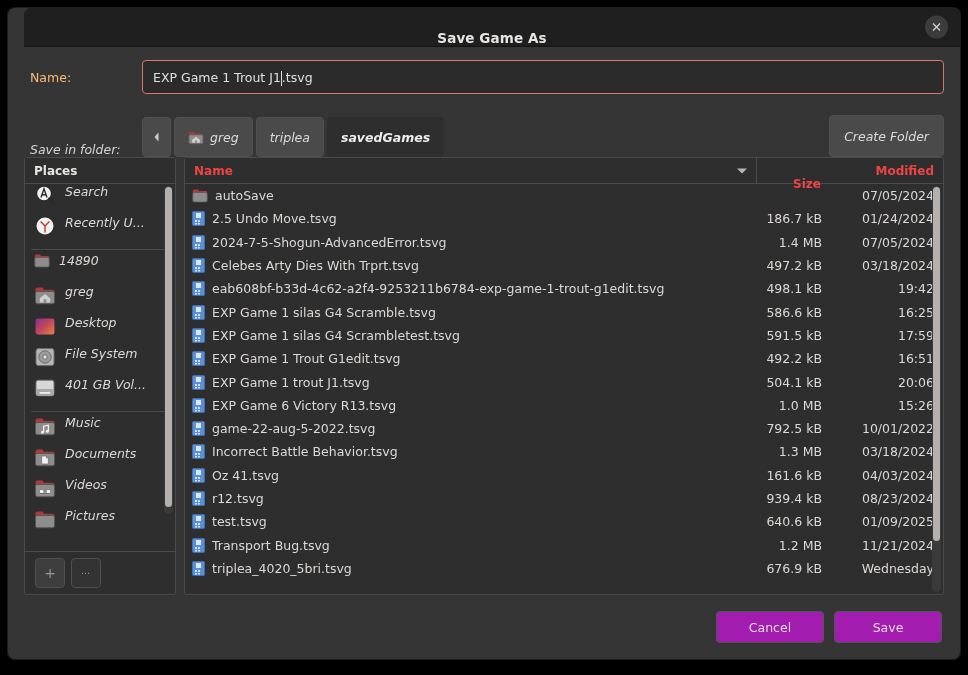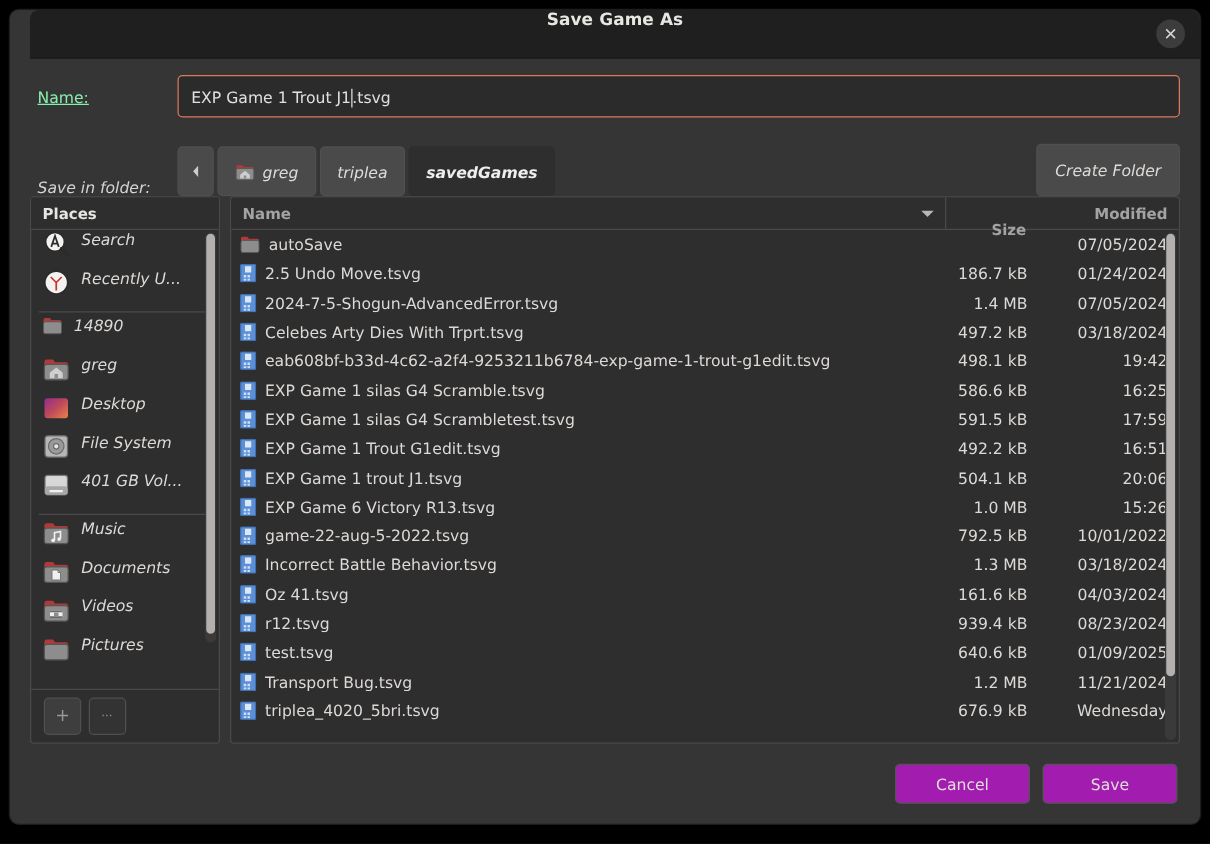--- a/index.html
+++ b/index.html
@@ -18,42 +18,42 @@
     overflow:hidden;
     display:flex;flex-direction:column;
     box-shadow:0 0 0 1px #1d1d1d;
   }
   
   .titlebar{
     height:38px;flex:0 0 38px;
     background:#1f1f1f;
     border-bottom:1px solid #141414;
     position:relative;
-    display:flex;align-items:flex-start;justify-content:center;
+    display:flex;align-items:flex-end;justify-content:center;
     border-radius:7px 7px 0 0;
     margin-left:16px;
   }
   .titlebar .title{
     font-size:13.5px;font-weight:bold;color:#e8e6e3;letter-spacing:.1px;
   }
   .close-btn{
     position:absolute;right:12px;top:50%;transform:translateY(-50%);
     width:23px;height:23px;border-radius:50%;
     background:#3c3c3c;
     display:flex;align-items:center;justify-content:center;
     color:#d8d5d2;font-size:12px;line-height:1;
     cursor:pointer;
   }
   
   .body{flex:1 1 auto;display:flex;flex-direction:column;padding:0 16px;}
   .name-row{
     display:flex;align-items:center;height:52px;flex:0 0 52px;
     margin-top:4px;
   }
-  .name-label{width:112px;flex:0 0 112px;font-size:12.5px;color:#86efac;padding-left:6px;text-decoration:underline;}
+  .name-label{width:112px;flex:0 0 112px;font-size:12.5px;color:#fdba74;padding-left:6px;}
   .name-input{
     flex:1 1 auto;height:32px;
     background:#2b2b2b;
     border:1px solid #d9795f;
     border-radius:4px;
     display:flex;align-items:center;
     padding:0 10px;
     font-size:12.5px;color:#e2dfdc;
     position:relative;
   }
@@ -136,21 +136,21 @@
   .files-pane{
     flex:1 1 auto;min-width:0;
     background:#2e2e2e;
     border:1px solid #4a4a4a;
     border-radius:3px;
     display:flex;flex-direction:column;overflow:hidden;
   }
   .files-header{
     height:25px;flex:0 0 25px;display:flex;align-items:stretch;
     background:#2e2e2e;border-bottom:1px solid #4a4a4a;
-    font-size:12px;font-weight:bold;color:#a3a3a3;
+    font-size:12px;font-weight:bold;color:#ef4444;
   }
   .th{display:flex;align-items:center;cursor:pointer;}
   .th-name{flex:1 1 auto;padding-left:9px;min-width:0;position:relative;border-right:1px solid #4a4a4a;}
   .sort-arrow{
     position:absolute;right:9px;top:50%;transform:translateY(-50%);
     width:0;height:0;border-left:5px solid transparent;border-right:5px solid transparent;
     border-top:5px solid #b9b6b3;
   }
   .th-size{width:64px;flex:0 0 64px;justify-content:flex-end;padding-right:7px;border-right:1px solid #4a4a4a;margin-top:26px;}
   .th-mod{width:105px;flex:0 0 105px;justify-content:flex-end;padding-right:9px;}

